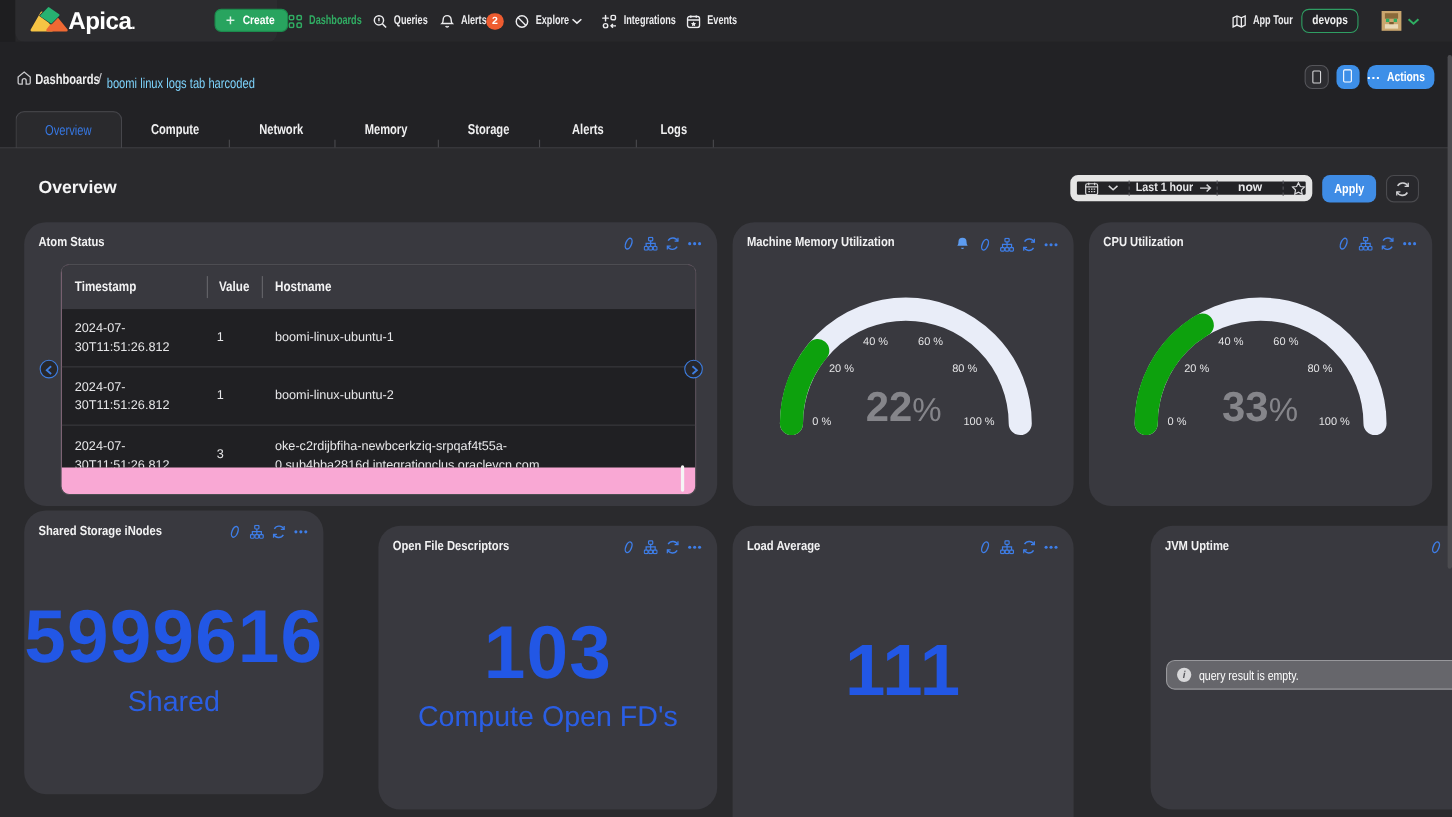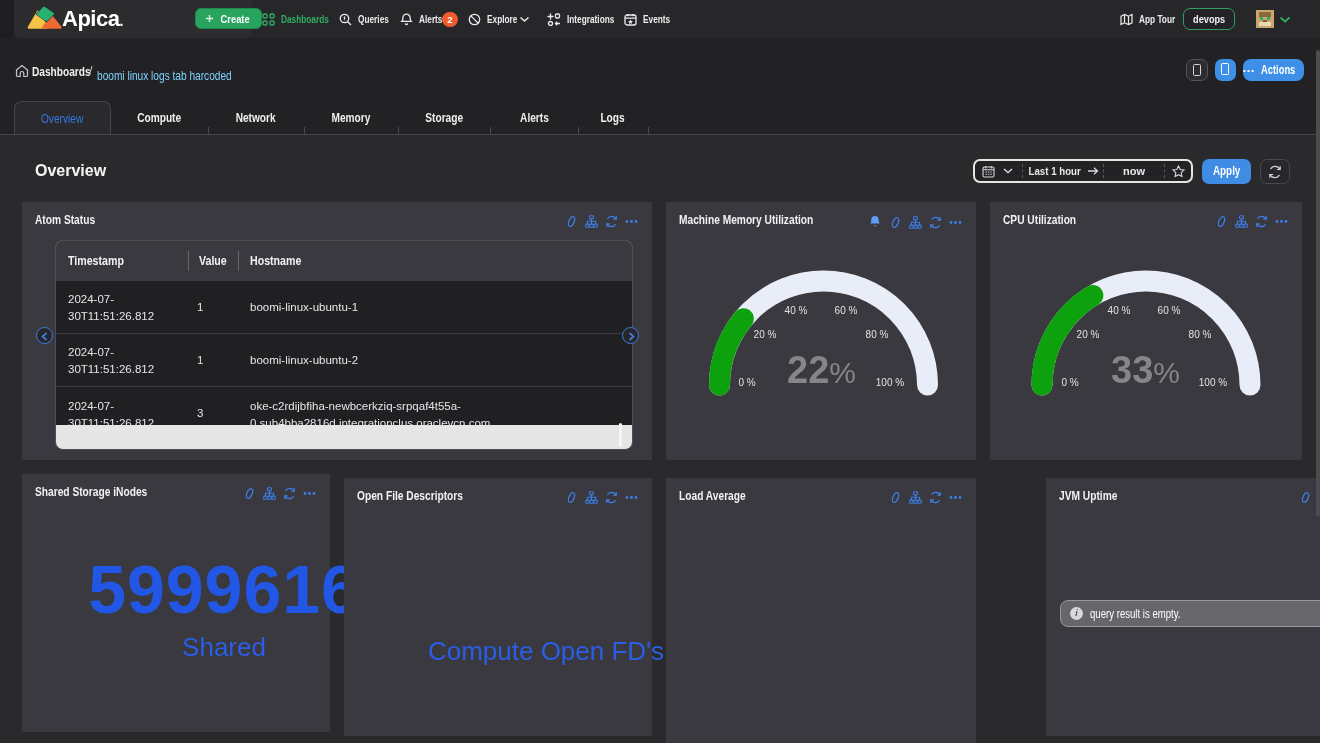--- a/index.html
+++ b/index.html
@@ -4,21 +4,21 @@
 <style>
   * { margin:0; padding:0; box-sizing:border-box; }
   html,body { width:1320px; height:743px; overflow:hidden; background:#2a2a2d;
     font-family:"Liberation Sans", sans-serif; }
   .abs { position:absolute; }
   .navitem { position:absolute; top:0; height:38px; display:flex; align-items:center;
     color:#ececee; font-size:11.5px; font-weight:bold; }
   .navitem svg { margin-right:6px; }
   .cardtitle { position:absolute; left:13px; top:11px; font-size:12px; font-weight:bold; color:#f2f2f3; }
   .icons { position:absolute; right:14px; top:13px; display:flex; gap:7px; align-items:center; }
-  .card { position:absolute; background:#39393f; border-radius:0;padding-left:48px; }
+  .card { position:absolute; background:#39393f; border-radius:20px; }
   .bignum { position:absolute; width:100%; text-align:center; color:#2257e5; font-size:68px;
     font-weight:bold; letter-spacing:1px; }
   .bigcap { position:absolute; width:100%; text-align:center; color:#2a5ee4; font-size:26px; }
   .glabel { font-size:10px; fill:#e2e2e4; }
   .nx { display:inline-block; transform:scaleX(0.72); transform-origin:left center; white-space:nowrap; }
   .cx { display:inline-block; transform:scaleX(0.85); transform-origin:left center; white-space:nowrap; }
   .tx { display:inline-block; transform:scaleX(0.78); transform-origin:center center; white-space:nowrap; }
 </style>
 </head>
 <body>
@@ -146,21 +146,21 @@
 <div class="abs" style="left:0;top:134px;width:1320px;height:1px;background:#45454a;"></div>
 <div class="abs" style="left:208px;top:127px;width:1px;height:7px;background:#4a4a4e;"></div>
 <div class="abs" style="left:304px;top:127px;width:1px;height:7px;background:#4a4a4e;"></div>
 <div class="abs" style="left:398px;top:127px;width:1px;height:7px;background:#4a4a4e;"></div>
 <div class="abs" style="left:490px;top:127px;width:1px;height:7px;background:#4a4a4e;"></div>
 <div class="abs" style="left:578px;top:127px;width:1px;height:7px;background:#4a4a4e;"></div>
 <div class="abs" style="left:648px;top:127px;width:1px;height:7px;background:#4a4a4e;"></div>
 <div class="abs" style="left:0;top:135px;width:1320px;height:608px;background:#2a2a2d;"></div>
 
 <div class="abs" style="left:35px;top:162px;font-size:16px;font-weight:bold;color:#f5f5f6;">Overview</div>
-<div class="abs" style="left:973px;top:159px;width:220px;height:24px;background:#232326;border:2px solid #e5e5e5;border-radius:7px;display:flex;align-items:center;color:#e8e8ea;font-size:11px;font-weight:bold;">
+<div class="abs" style="left:973px;top:159px;width:220px;height:24px;background:#232326;border:6px solid #e5e5e5;border-radius:7px;display:flex;align-items:center;color:#e8e8ea;font-size:11px;font-weight:bold;">
   <svg style="margin-left:7px;" width="13" height="13" viewBox="0 0 13 13" fill="none" stroke="#d8d8da" stroke-width="1.1">
     <rect x="1" y="2" width="11" height="10" rx="1.5"></rect>
       <path d="M1 4.8h11M3.8 1v2.4M9.2 1v2.4M3.5 7h1.4M5.9 7h1.4M8.3 7h1.4M3.5 9.3h1.4M5.9 9.3h1.4M8.3 9.3h1.4"></path>
   </svg>
   <svg style="margin-left:8px;" width="10" height="6" viewBox="0 0 10 6" fill="none" stroke="#d8d8da" stroke-width="1.4">
       <path d="M1 1l4 3.5L9 1"></path>
     </svg>
   <div style="width:1px;height:14px;border-left:1px dashed #55555a;margin-left:9px;"></div>
   <div style="width:64px;text-align:center;"><span class="tx" style="transform:scaleX(0.88);">Last 1 hour</span></div>
   <svg width="12" height="10" viewBox="0 0 12 10" fill="none" stroke="#d8d8da" stroke-width="1.3">
@@ -200,21 +200,21 @@
         <path d="M2 9.5A5.3 5.3 0 0 0 11.4 10"></path>
         <path d="M12.2 1.2v3.3H8.9M1.8 12.8V9.5h3.3" stroke-width="1.2"></path>
       </svg>
     <svg width="13" height="13" viewBox="0 0 13 13" fill="#3e7ee8">
         <circle cx="2" cy="6.5" r="1.4"></circle>
         <circle cx="6.5" cy="6.5" r="1.4"></circle>
         <circle cx="11" cy="6.5" r="1.4"></circle>
       </svg>
   </div>
 
-  <div class="abs" style="left:33px;top:38px;width:578px;height:210px;border:1px solid #4d4d52;border-radius:8px;overflow:hidden;background:#e5e5e5;">
+  <div class="abs" style="left:33px;top:38px;width:578px;height:210px;border:1px solid #4d4d52;border-radius:8px;overflow:hidden;background:#f9a8d4;">
    <div class="abs" style="left:0;top:0;width:578px;height:184px;background:#202023;overflow:hidden;">
     <div class="abs" style="left:0;top:0;width:578px;height:40px;background:#39393f;color:#f2f2f3;font-size:12.5px;font-weight:bold;">
       <span class="abs" style="left:12px;top:13px;"><span class="cx">Timestamp</span></span>
       <span class="abs" style="left:143px;top:13px;"><span class="cx">Value</span></span>
       <span class="abs" style="left:194px;top:13px;"><span class="cx">Hostname</span></span>
       <div class="abs" style="left:132px;top:10px;width:1px;height:20px;background:#66666b;"></div>
       <div class="abs" style="left:182px;top:10px;width:1px;height:20px;background:#66666b;"></div>
     </div>
     <div class="abs" style="left:0;top:40px;width:578px;height:53px;color:#e6e6e8;font-size:11.5px;border-bottom:1px solid #3a3a3e;">
       <div class="abs" style="left:12px;top:10px;line-height:17px;">2024-07-<br>30T11:51:26.812</div>
@@ -318,21 +318,21 @@
     <text class="glabel" x="80" y="184" text-anchor="middle">0 %</text>
     <text class="glabel" x="98" y="136" text-anchor="middle">20 %</text>
     <text class="glabel" x="129" y="112" text-anchor="middle">40 %</text>
     <text class="glabel" x="179" y="112" text-anchor="middle">60 %</text>
     <text class="glabel" x="210" y="136" text-anchor="middle">80 %</text>
     <text class="glabel" x="223" y="184" text-anchor="middle">100 %</text>
     <text x="155.5" y="181" text-anchor="middle" fill="#85858a" font-size="38" font-weight="bold">33<tspan font-size="30" font-weight="normal">%</tspan></text>
   </svg>
 </div>
 
-<div class="card" style="left:22px;top:474px;width:308px;height:258px;">
+<div class="card" style="left:22px;top:464px;width:272px;height:258px;">
   <div class="cardtitle"><span class="cx">Shared Storage iNodes</span></div>
   <div class="icons">
     <svg width="13" height="13" viewBox="0 0 13 13" fill="none" stroke="#3e7ee8" stroke-width="1.3">
         <ellipse cx="6.5" cy="6.5" rx="2.6" ry="5.1" transform="rotate(22 6.5 6.5)"></ellipse>
       </svg>
     <svg width="13" height="13" viewBox="0 0 13 13" fill="none" stroke="#3e7ee8" stroke-width="1.1">
         <rect x="4.6" y="0.7" width="3.8" height="3.2" rx="0.8"></rect>
         <rect x="0.7" y="9.1" width="3.4" height="3.2" rx="0.8"></rect>
         <rect x="4.8" y="9.1" width="3.4" height="3.2" rx="0.8"></rect>
         <rect x="8.9" y="9.1" width="3.4" height="3.2" rx="0.8"></rect>
@@ -369,20 +369,21 @@
         <path d="M12 4.5A5.3 5.3 0 0 0 2.6 4"></path>
         <path d="M2 9.5A5.3 5.3 0 0 0 11.4 10"></path>
         <path d="M12.2 1.2v3.3H8.9M1.8 12.8V9.5h3.3" stroke-width="1.2"></path>
       </svg>
     <svg width="13" height="13" viewBox="0 0 13 13" fill="#3e7ee8">
         <circle cx="2" cy="6.5" r="1.4"></circle>
         <circle cx="6.5" cy="6.5" r="1.4"></circle>
         <circle cx="11" cy="6.5" r="1.4"></circle>
       </svg>
   </div>
+  <div class="bignum" style="top:76px;">103</div>
   <div class="bigcap" style="top:158px;">Compute Open FD's</div>
 </div>
 <div class="card" style="left:666px;top:478px;width:310px;height:302px;">
   <div class="cardtitle"><span class="cx">Load Average</span></div>
   <div class="icons">
     <svg width="13" height="13" viewBox="0 0 13 13" fill="none" stroke="#3e7ee8" stroke-width="1.3">
         <ellipse cx="6.5" cy="6.5" rx="2.6" ry="5.1" transform="rotate(22 6.5 6.5)"></ellipse>
       </svg>
     <svg width="13" height="13" viewBox="0 0 13 13" fill="none" stroke="#3e7ee8" stroke-width="1.1">
         <rect x="4.6" y="0.7" width="3.8" height="3.2" rx="0.8"></rect>
@@ -395,20 +396,21 @@
         <path d="M12 4.5A5.3 5.3 0 0 0 2.6 4"></path>
         <path d="M2 9.5A5.3 5.3 0 0 0 11.4 10"></path>
         <path d="M12.2 1.2v3.3H8.9M1.8 12.8V9.5h3.3" stroke-width="1.2"></path>
       </svg>
     <svg width="13" height="13" viewBox="0 0 13 13" fill="#3e7ee8">
         <circle cx="2" cy="6.5" r="1.4"></circle>
         <circle cx="6.5" cy="6.5" r="1.4"></circle>
         <circle cx="11" cy="6.5" r="1.4"></circle>
       </svg>
   </div>
+  <div class="bignum" style="top:93px;font-size:66px;">111</div>
 </div>
 <div class="card" style="left:1046px;top:478px;width:340px;height:258px;">
   <div class="cardtitle"><span class="cx">JVM Uptime</span></div>
   <div class="icons">
     <svg width="13" height="13" viewBox="0 0 13 13" fill="none" stroke="#3e7ee8" stroke-width="1.3">
         <ellipse cx="6.5" cy="6.5" rx="2.6" ry="5.1" transform="rotate(22 6.5 6.5)"></ellipse>
       </svg>
     <svg width="13" height="13" viewBox="0 0 13 13" fill="none" stroke="#3e7ee8" stroke-width="1.1">
         <rect x="4.6" y="0.7" width="3.8" height="3.2" rx="0.8"></rect>
         <rect x="0.7" y="9.1" width="3.4" height="3.2" rx="0.8"></rect>

